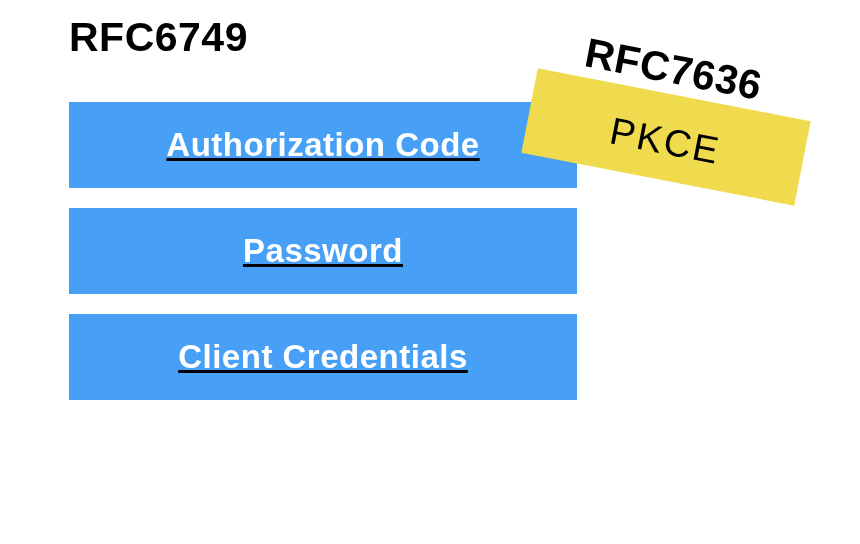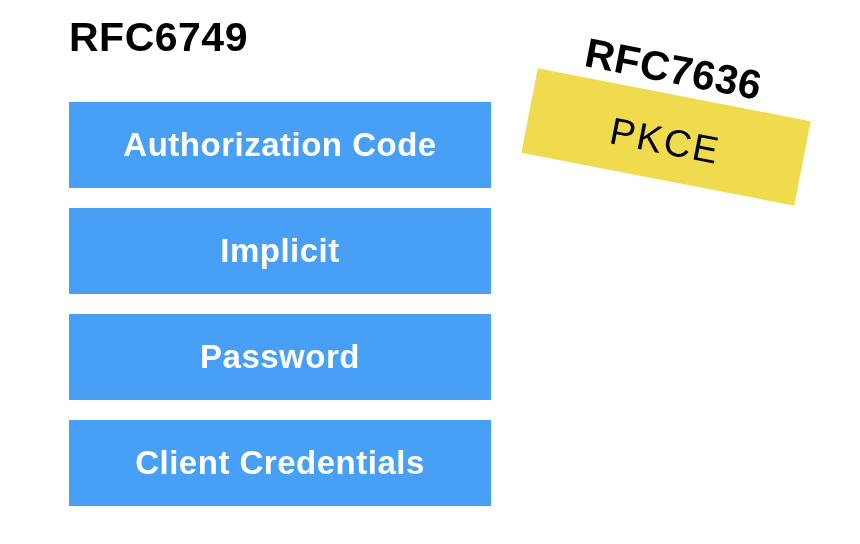--- a/index.html
+++ b/index.html
@@ -20,22 +20,23 @@
     text-align: left;
     font-size: 41px;
     font-weight: 700;
     color: var(--title-color, #000000);
     letter-spacing: 0.5px;
   }
   .bars {
     position: absolute;
     left: 69px;
     top: 102px;
-    width: 422px;
+    width: 508px;
     z-index: 1;
+    text-decoration: underline;
   }
   .bar {
     height: 86px;
     margin-bottom: 20px;
     background: var(--bar-color, #47a0f5);
     display: flex;
     align-items: center;
     justify-content: center;
   }
   .bar-label {
@@ -81,23 +82,20 @@
 
 <div class="stage">
 
   <div class="title">RFC6749</div>
 
   <div class="bars">
     <div class="bar">
       <span class="bar-label">Authorization Code</span>
     </div>
     <div class="bar">
-      <span class="bar-label">Implicit</span>
-    </div>
-    <div class="bar">
       <span class="bar-label">Password</span>
     </div>
     <div class="bar">
       <span class="bar-label">Client Credentials</span>
     </div>
   </div>
 
   <div class="sticker">
     <div class="sticker-rfc">RFC7636</div>
     <div class="sticker-label">PKCE</div>

